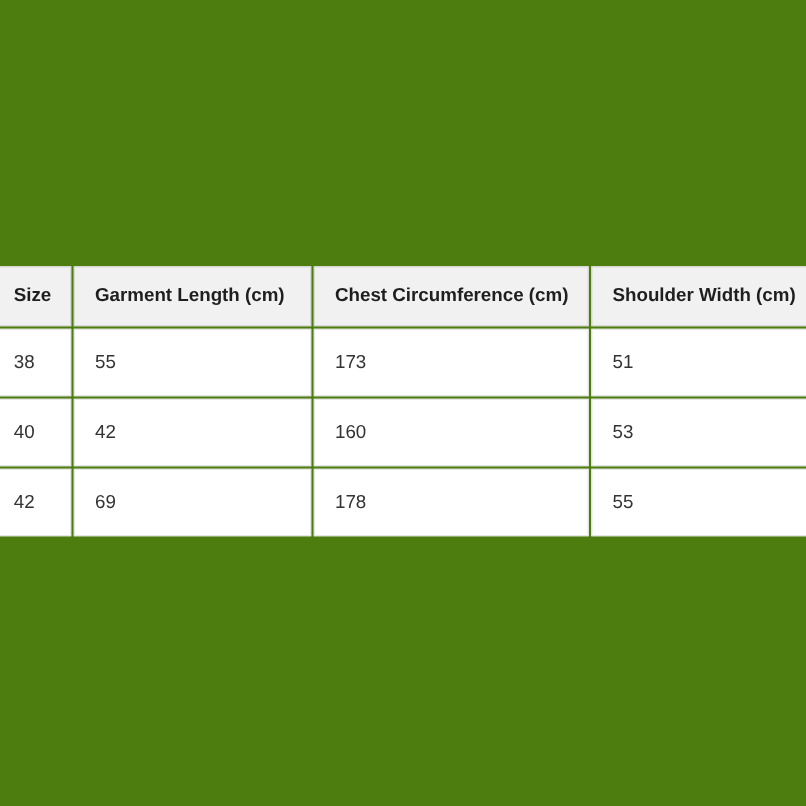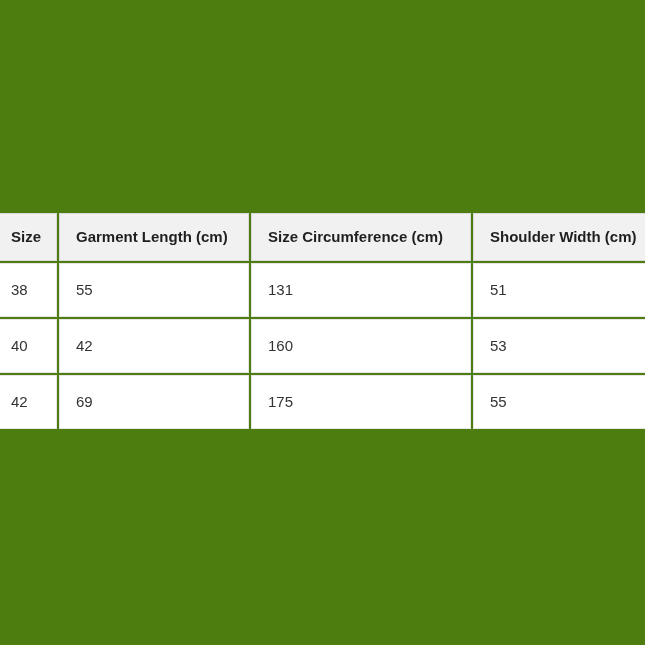--- a/index.html
+++ b/index.html
@@ -69,39 +69,39 @@
       <colgroup>
         <col style="width:63px">
         <col style="width:190px">
         <col style="width:220px">
         <col style="width:220px">
       </colgroup>
       <thead>
         <tr>
             <th>Size</th>
             <th>Garment Length (cm)</th>
-            <th>Size Circumference (cm)</th>
+            <th>Chest Circumference (cm)</th>
             <th>Shoulder Width (cm)</th>
           </tr>
       </thead>
       <tbody>
           <tr>
             <td>38</td>
             <td>55</td>
-            <td>131</td>
+            <td>173</td>
             <td>51</td>
           </tr>
           <tr>
             <td>40</td>
             <td>42</td>
             <td>160</td>
             <td>53</td>
           </tr>
           <tr>
             <td>42</td>
             <td>69</td>
-            <td>175</td>
+            <td>178</td>
             <td>55</td>
           </tr>
         </tbody>
     </table>
   </div>
 </div>
 
 </body></html>

